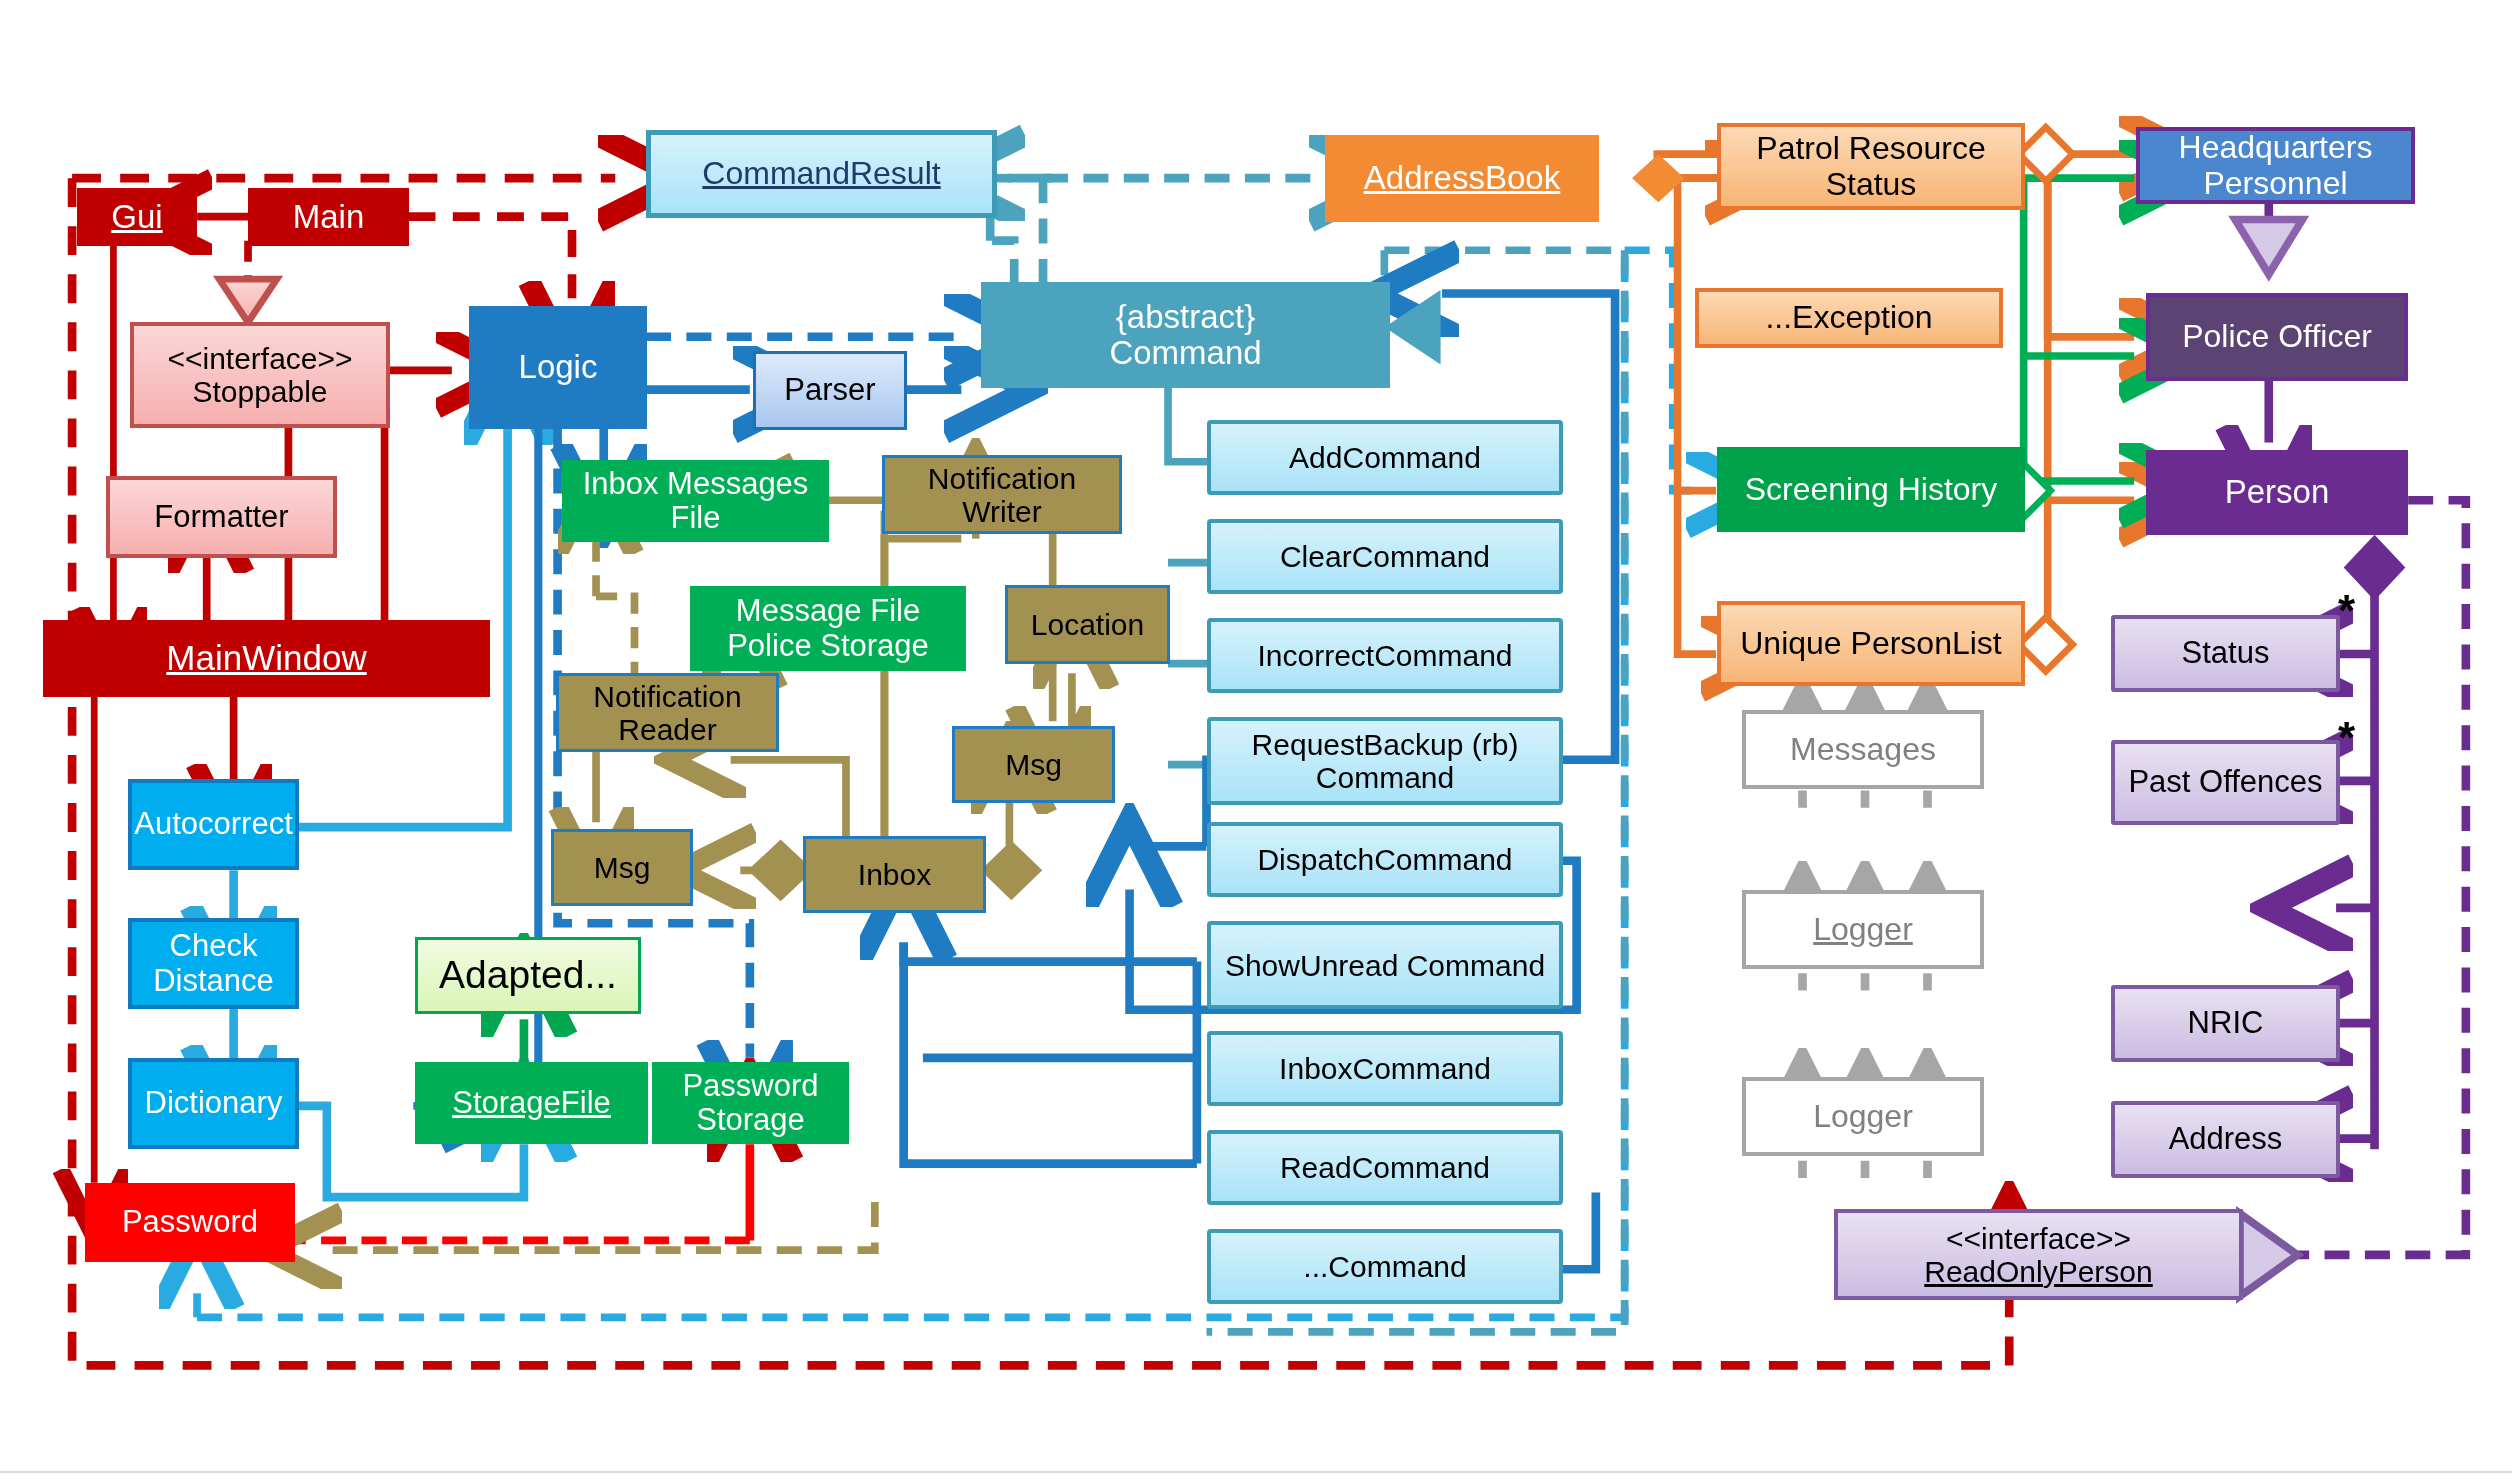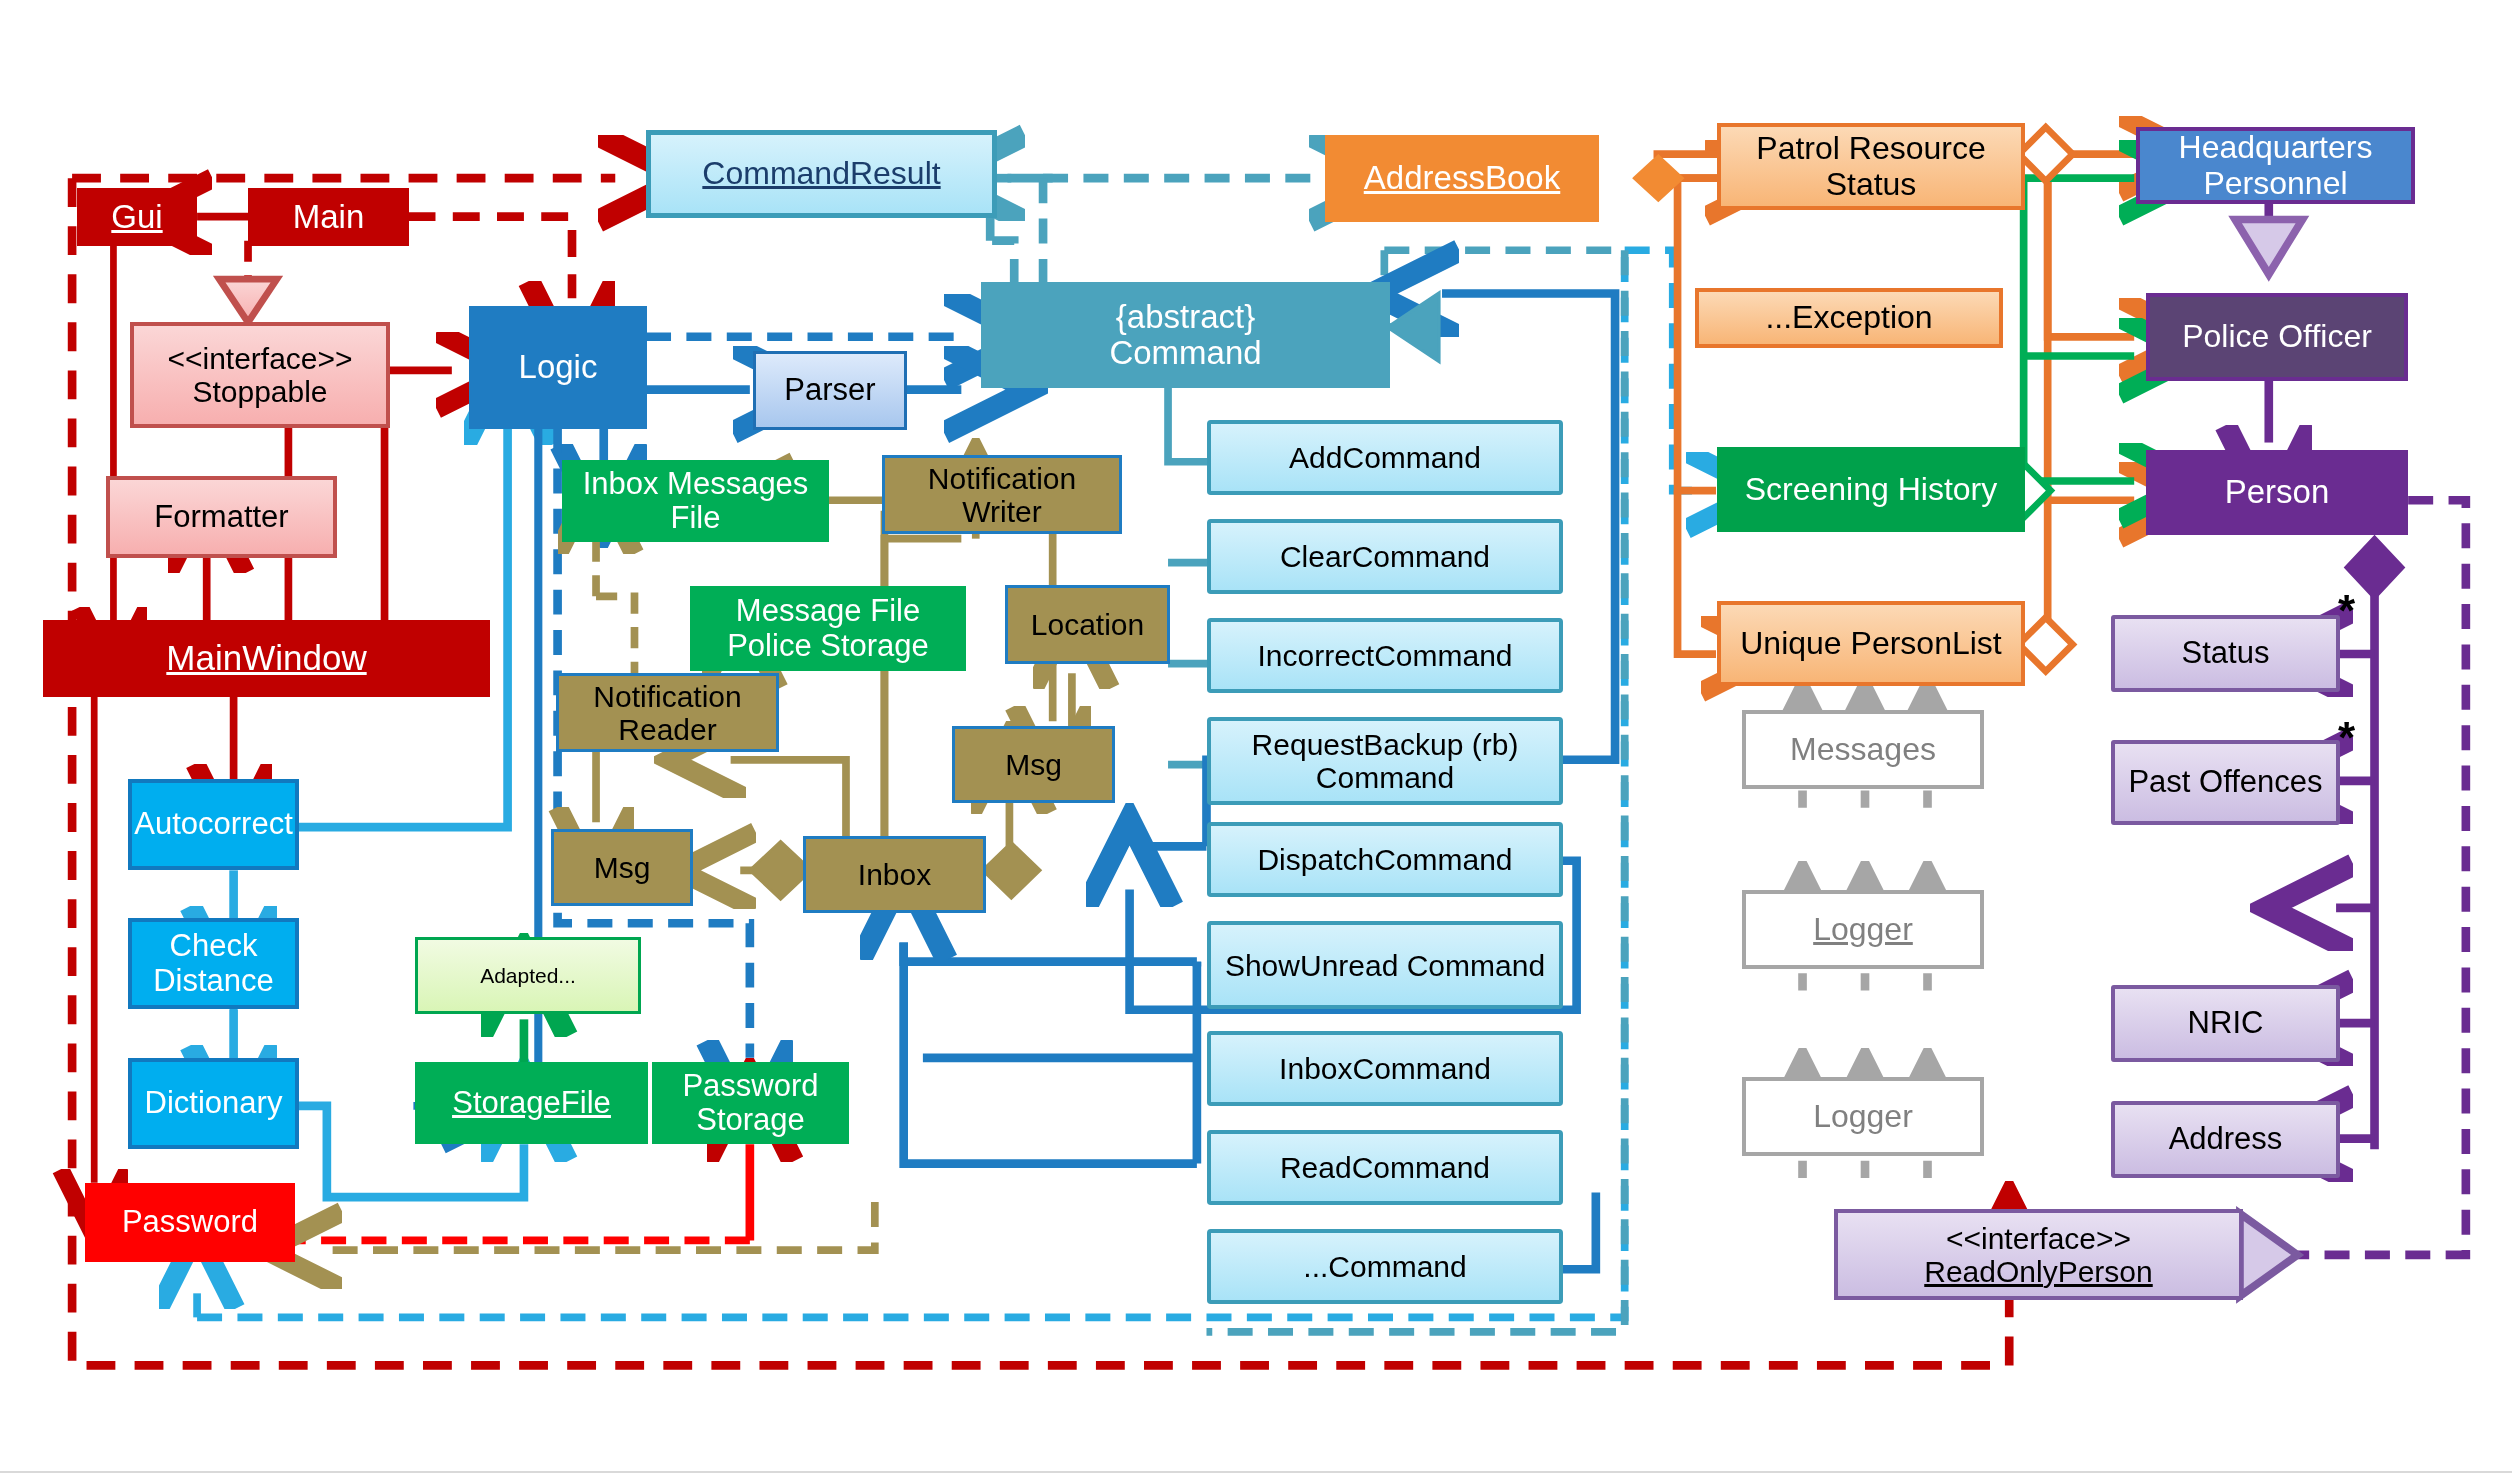--- a/index.html
+++ b/index.html
@@ -17,21 +17,21 @@
   .s-pink{background:linear-gradient(#FBD6D6,#F7AFAF);border:4.8px solid #C0504D;color:#000;font-size:31px;text-align:center;}
   .s-cyan{background:#00AEEF;border:4.8px solid #1179BF;color:#fff;font-size:31px;}
   .s-red2{background:#FF0000;color:#fff;font-size:31px;}
   .s-blue{background:#1F7CC2;color:#fff;font-size:33px;}
   .s-parser{background:linear-gradient(#DDEAFB,#A8C7EE);border:3.8px solid #1F6FB4;color:#000;font-size:31px;}
   .s-abstract{background:#4BA3BD;color:#fff;font-size:33px;}
   .s-cmd{background:linear-gradient(#D6F2FC,#A9E3F7);border:4.8px solid #3C9CB8;border-radius:3.8px;color:#000;font-size:30px;}
   .s-cmdres{background:linear-gradient(#D6F2FC,#A9E3F7);border:5.8px solid #3C9CB8;color:#1B3D6B;font-size:32px;text-decoration:underline;}
   .s-green{background:#00AE56;color:#fff;font-size:31px;}
   .s-greenu{background:#00AE56;color:#fff;font-size:31px;text-decoration:underline;}
-  .s-adapted{background:linear-gradient(#F1FBE2,#D9F5B6);border:3.8px solid #00A650;color:#000;font-size:21px;}
+  .s-adapted{background:linear-gradient(#F1FBE2,#D9F5B6);border:3.8px solid #00A650;color:#000;font-size:39px;}
   .s-olive{background:#A39152;border:3.8px solid #1F7CC2;color:#000;font-size:30px;}
   .s-orange{background:#F28B33;color:#fff;font-size:33px;text-decoration:underline;}
   .s-orangelt{background:linear-gradient(#FCD9B5,#F8B576);border:4.8px solid #E8762C;color:#000;font-size:32px;}
   .s-orangeltu{background:linear-gradient(#FCD9B5,#F8B576);border:4.8px solid #E8762C;color:#000;font-size:32px;}
   .s-greenhist{background:#00A14B;color:#fff;font-size:32px;}
   .s-gray{background:#fff;border:4.8px solid #A6A6A6;color:#808080;font-size:32px;}
   .s-grayu{background:#fff;border:4.8px solid #A6A6A6;color:#808080;font-size:32px;text-decoration:underline;}
   .s-hq{background:#4A87CE;border:4.8px solid #6A2C91;color:#fff;font-size:32px;}
   .s-po{background:#5B4474;border:4.8px solid #6A2C91;color:#fff;font-size:32px;}
   .s-person{background:#6A2C91;border:3.8px solid #6A2C91;color:#fff;font-size:33px;}

